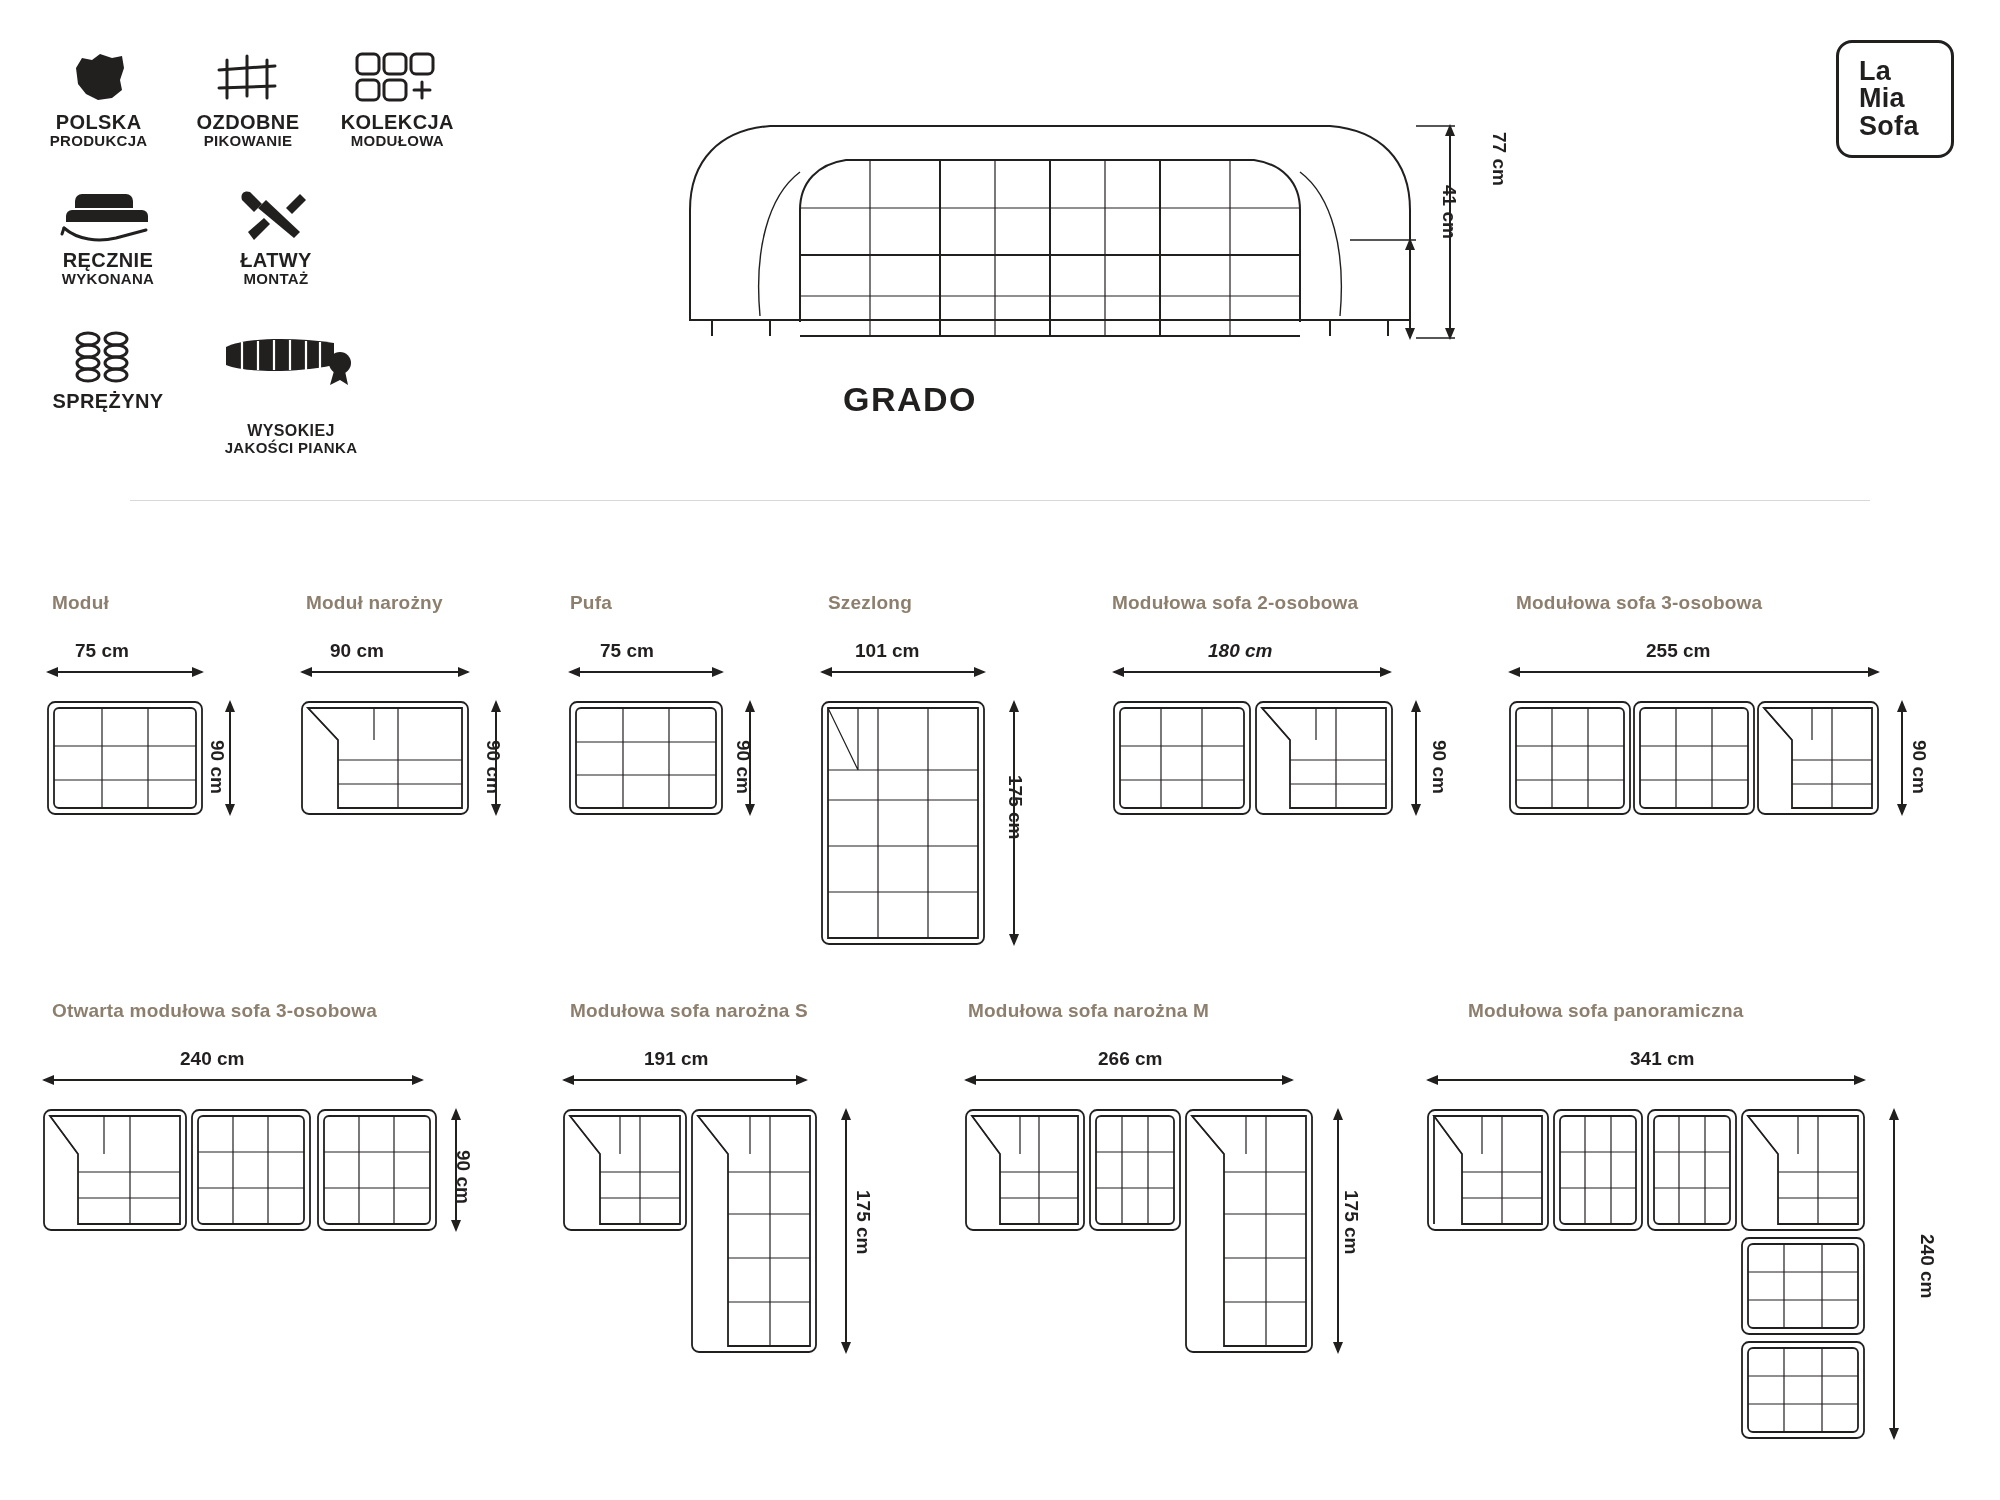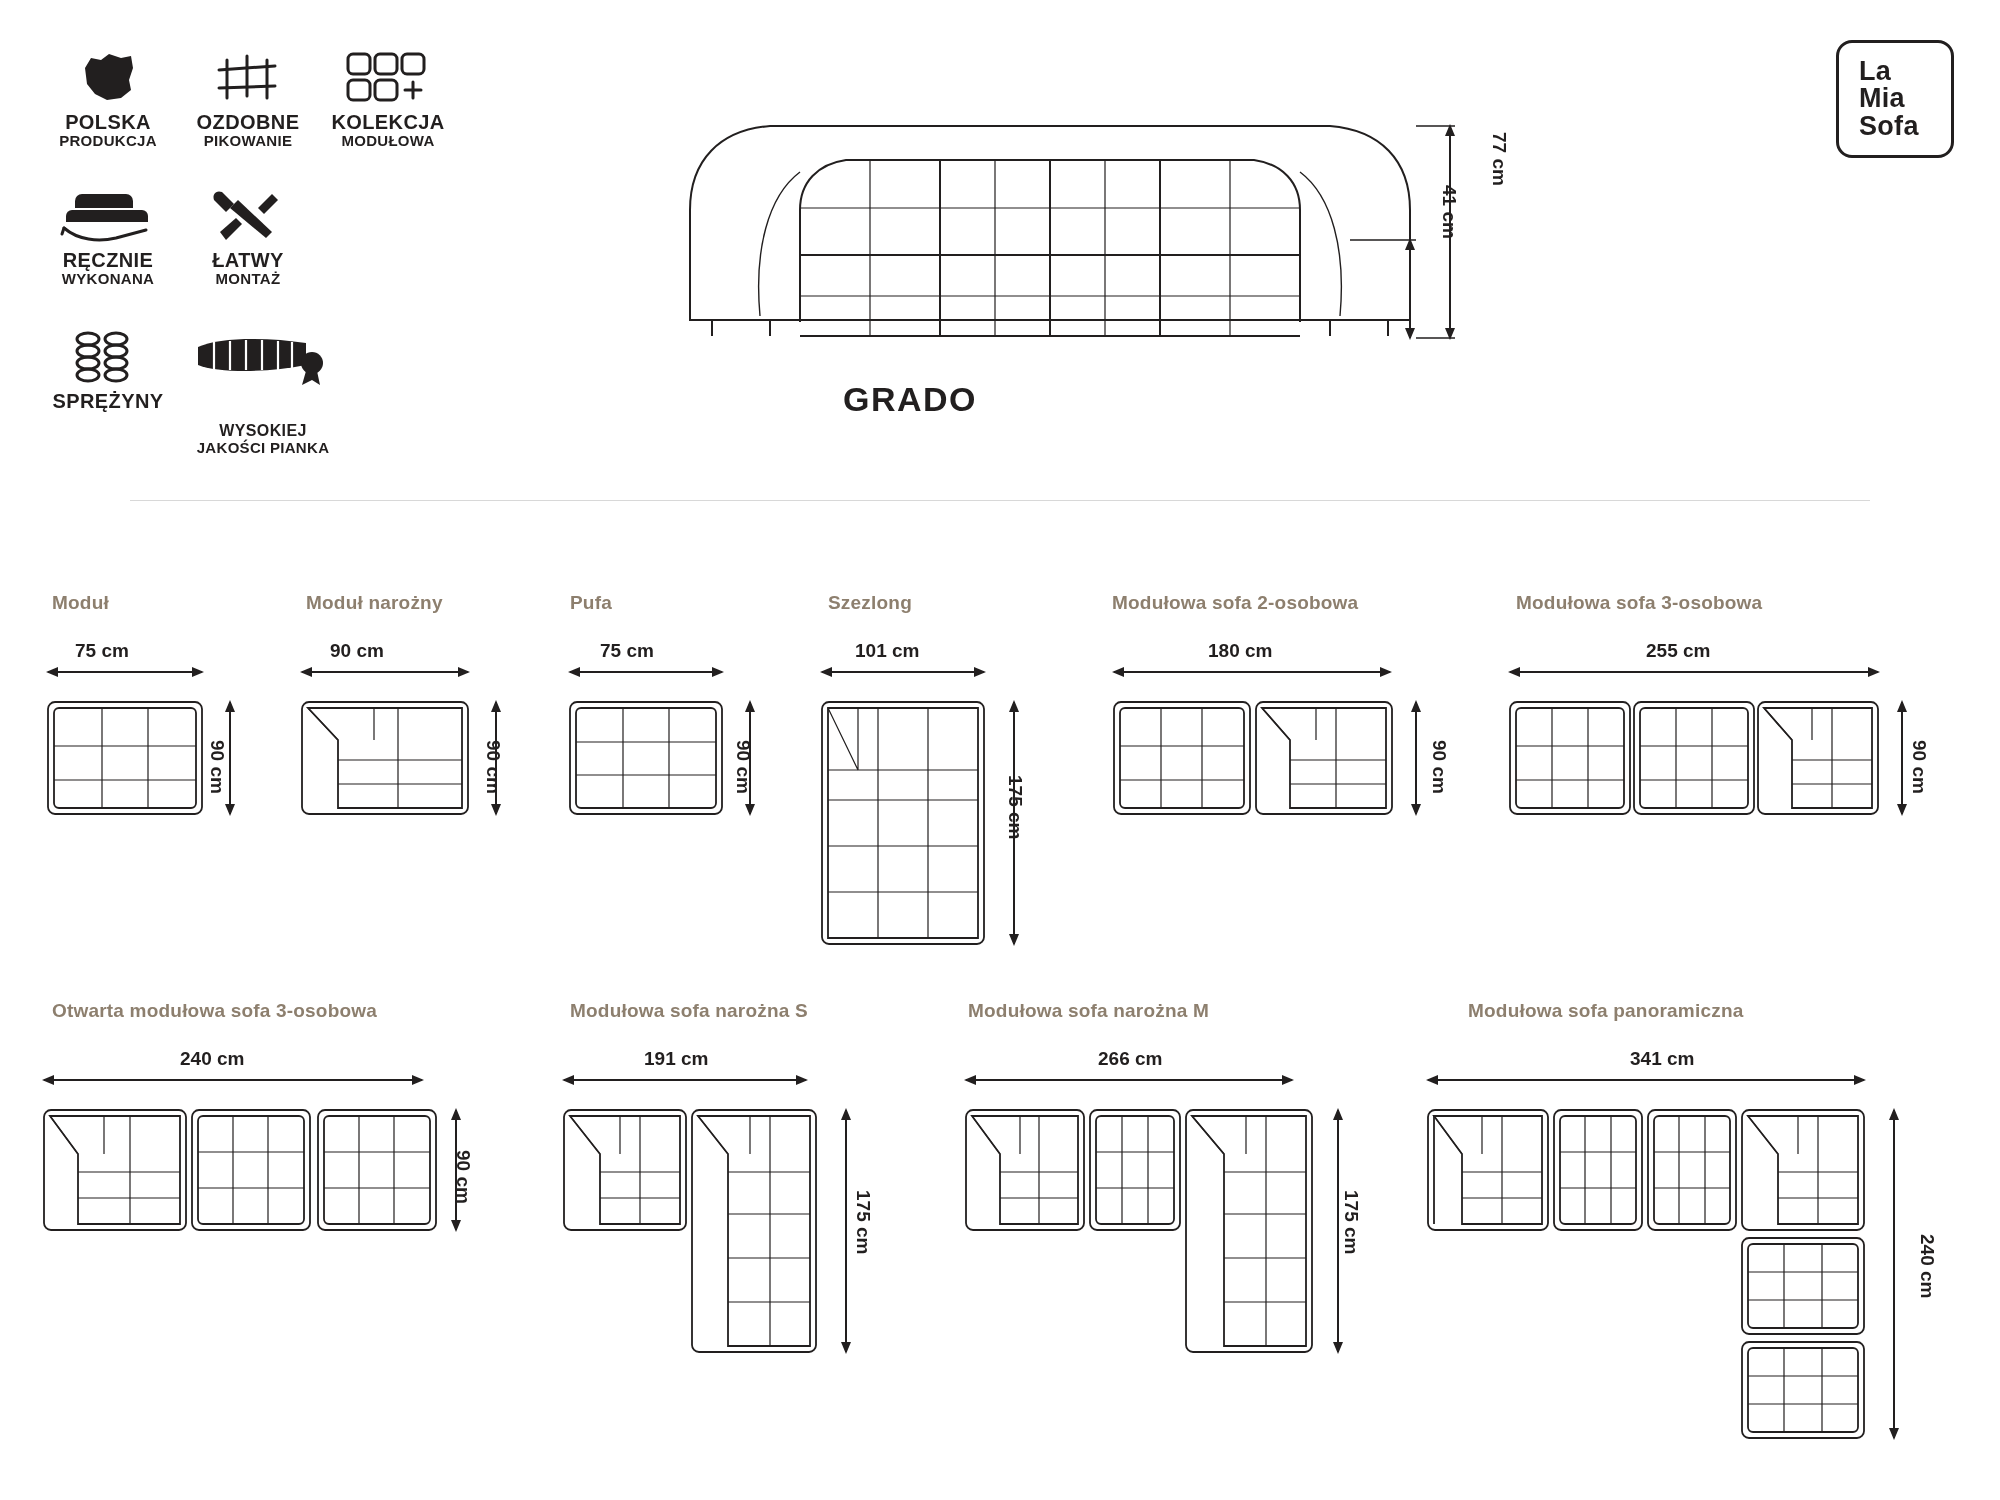--- a/index.html
+++ b/index.html
@@ -2,21 +2,21 @@
 <html><head>
 <meta charset="utf-8">
 <style>
   html,body{margin:0;padding:0;}
   body{
     width:2000px;height:1500px;background:#ffffff;
     font-family:"Liberation Sans",sans-serif;
     color:#221f1f;position:relative;overflow:hidden;
   }
   .features{position:absolute;left:38px;top:30px;width:420px;}
-  .feat-row{display:flex;}
+  .feat-row{display:flex;gap:28px;}
   .feat{width:140px;text-align:center;position:relative;}
   .feat .ico{height:78px;display:flex;align-items:flex-end;justify-content:center;}
   .feat .l1{font-size:20px;font-weight:bold;letter-spacing:.4px;line-height:1.05;margin-top:4px;}
   .feat .l2{font-size:15px;font-weight:bold;letter-spacing:.3px;line-height:1.1;}
   .feat.small .l1{font-size:16px;margin-top:36px;}
   .feat.small .l2{font-size:15px;}
 
   .logo{position:absolute;right:46px;top:40px;width:118px;height:118px;border:3px solid #221f1f;border-radius:16px;
         display:flex;flex-direction:column;justify-content:center;padding-left:20px;box-sizing:border-box;}
   .logo div{font-size:27px;font-weight:bold;line-height:1.02;letter-spacing:.3px;}
@@ -257,21 +257,21 @@
   <path class="tuft" d="M40 48 L40 110 M10 48 L40 110"></path>
   <path class="tuft" d="M10 140 L160 140 M10 186 L160 186 M10 232 L160 232 M10 110 L160 110"></path>
   <path class="tuft" d="M60 48 L60 278 M110 48 L110 278"></path>
   <path class="arr" d="M196 42 L196 284"></path>
       <polygon class="arrh" points="196,40 191,52 201,52"></polygon>
       <polygon class="arrh" points="196,286 191,274 201,274"></polygon>
 </svg>
 </div>
 
 <div class="grid-label" style="left:1112px;top:592px;">Modułowa sofa 2-osobowa</div>
-<div class="dimtext" style="left:1208px;top:640px;">180 cm</div>
+<div class="dimtext" style="left:1208px;top:640px;font-style:italic;">180 cm</div>
 <div class="dimtext vert" style="left:1428px;top:740px;">90 cm</div>
 <div style="position:absolute;left:1110px;top:660px;">
 <svg width="310" height="190" viewBox="0 0 310 190">
   <path class="arr" d="M4 12 L280 12"></path>
       <polygon class="arrh" points="2,12 14,7 14,17"></polygon>
       <polygon class="arrh" points="282,12 270,7 270,17"></polygon>
   <rect class="mod" x="4" y="42" width="136" height="112" rx="7"></rect>
   <rect class="mod" x="10" y="48" width="124" height="100" rx="5"></rect>
   <path class="tuft" d="M10 86 L134 86 M10 120 L134 120 M51 48 L51 148 M92 48 L92 148"></path>
   <rect class="mod" x="146" y="42" width="136" height="112" rx="7"></rect>

